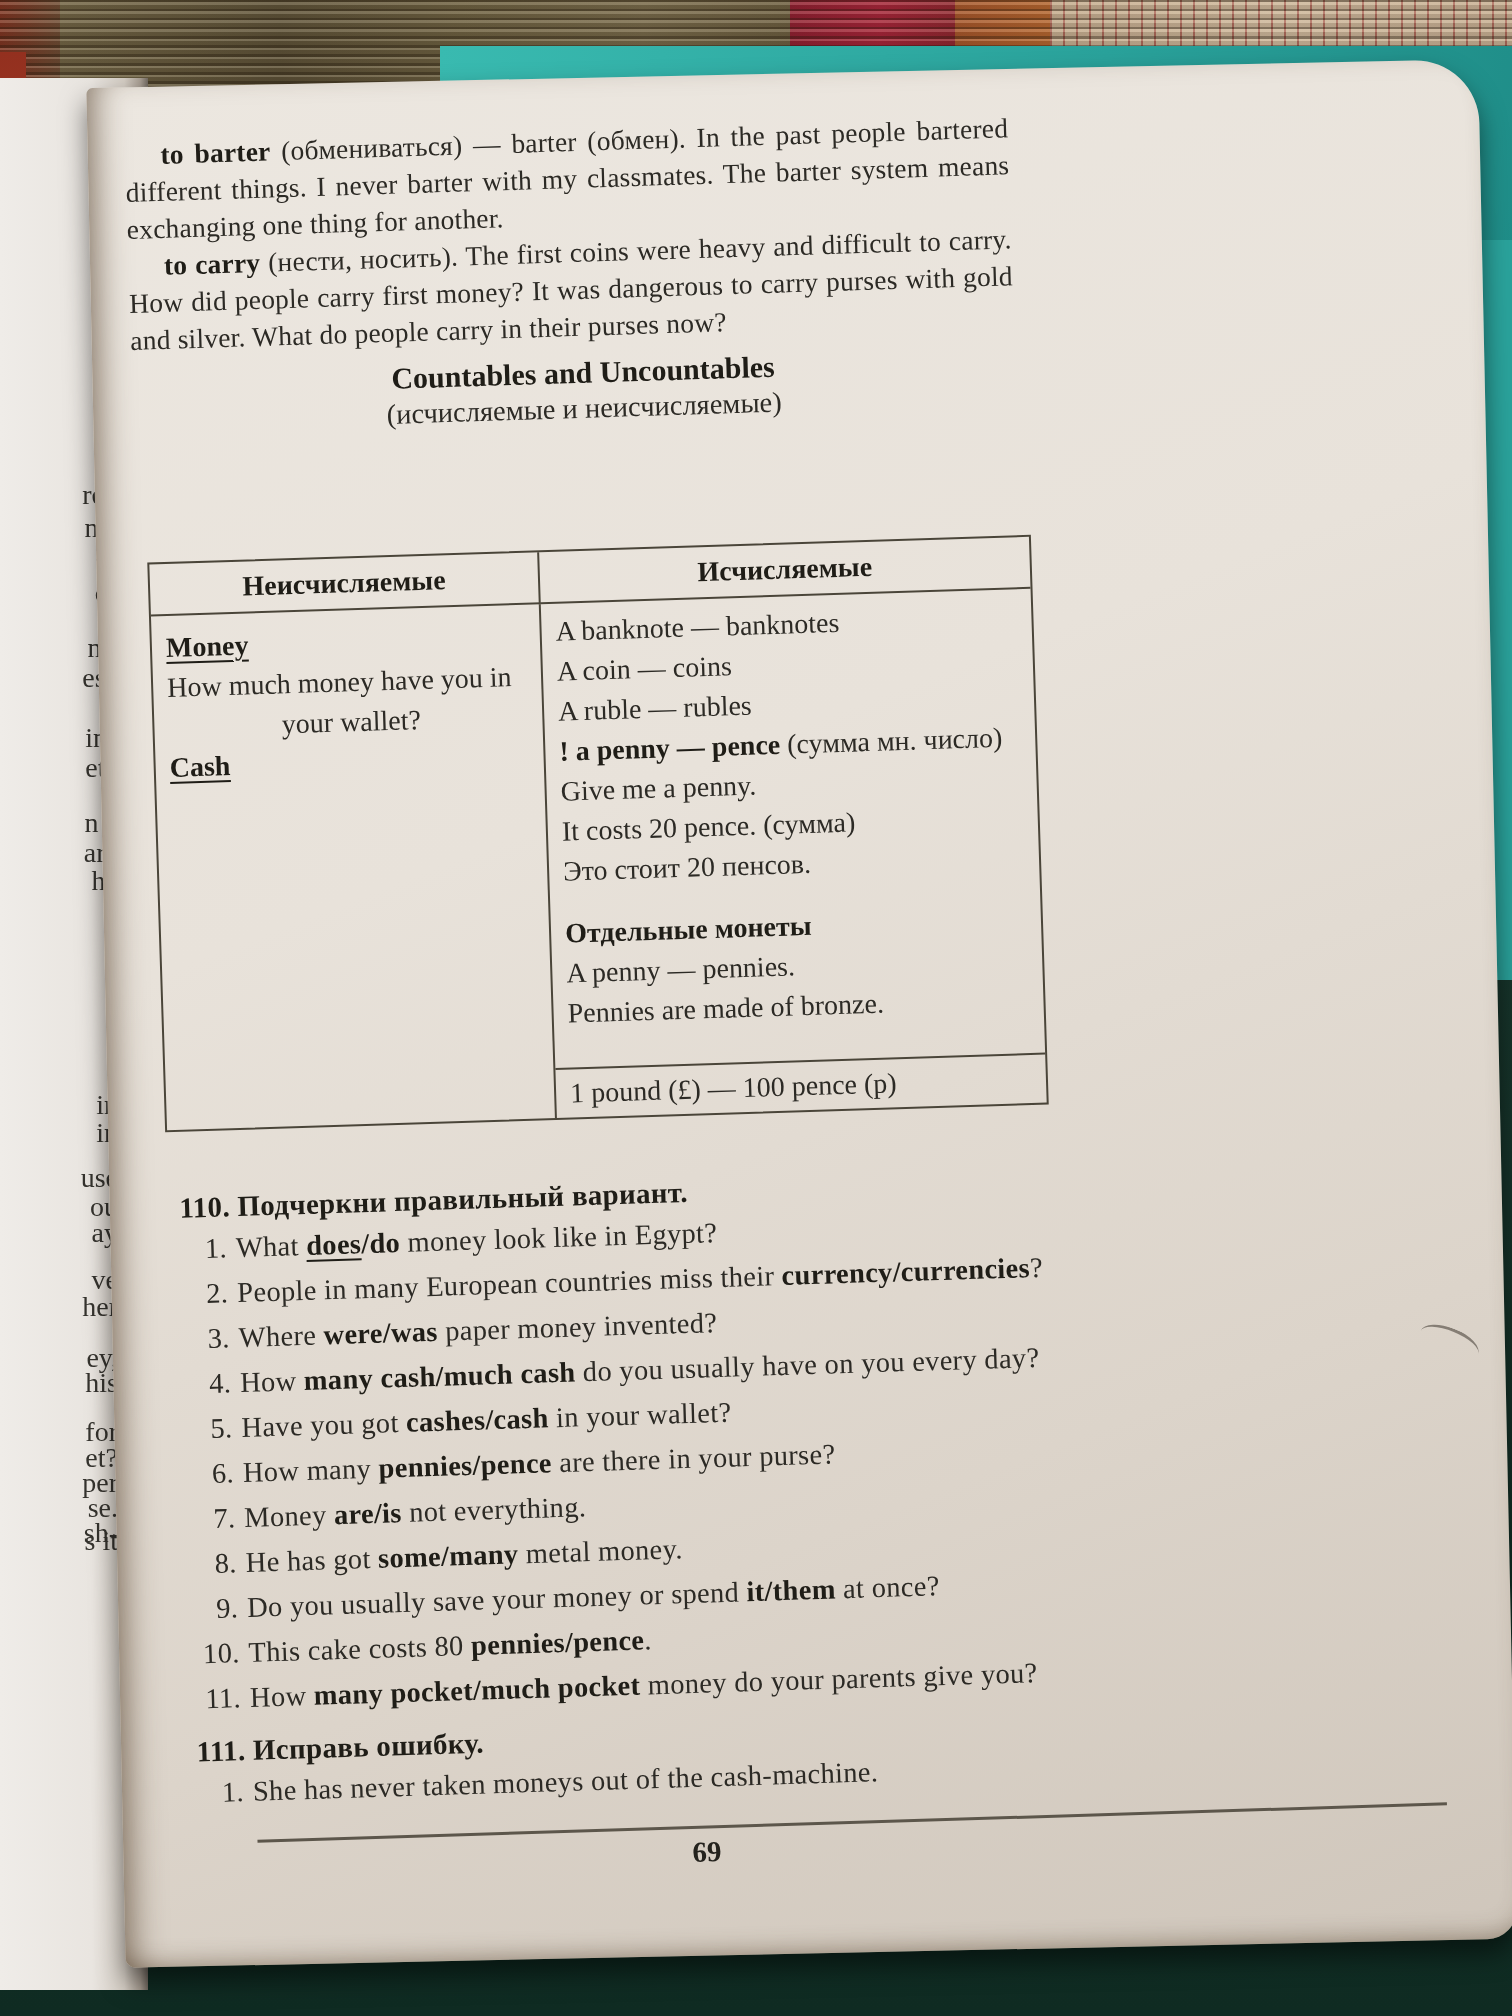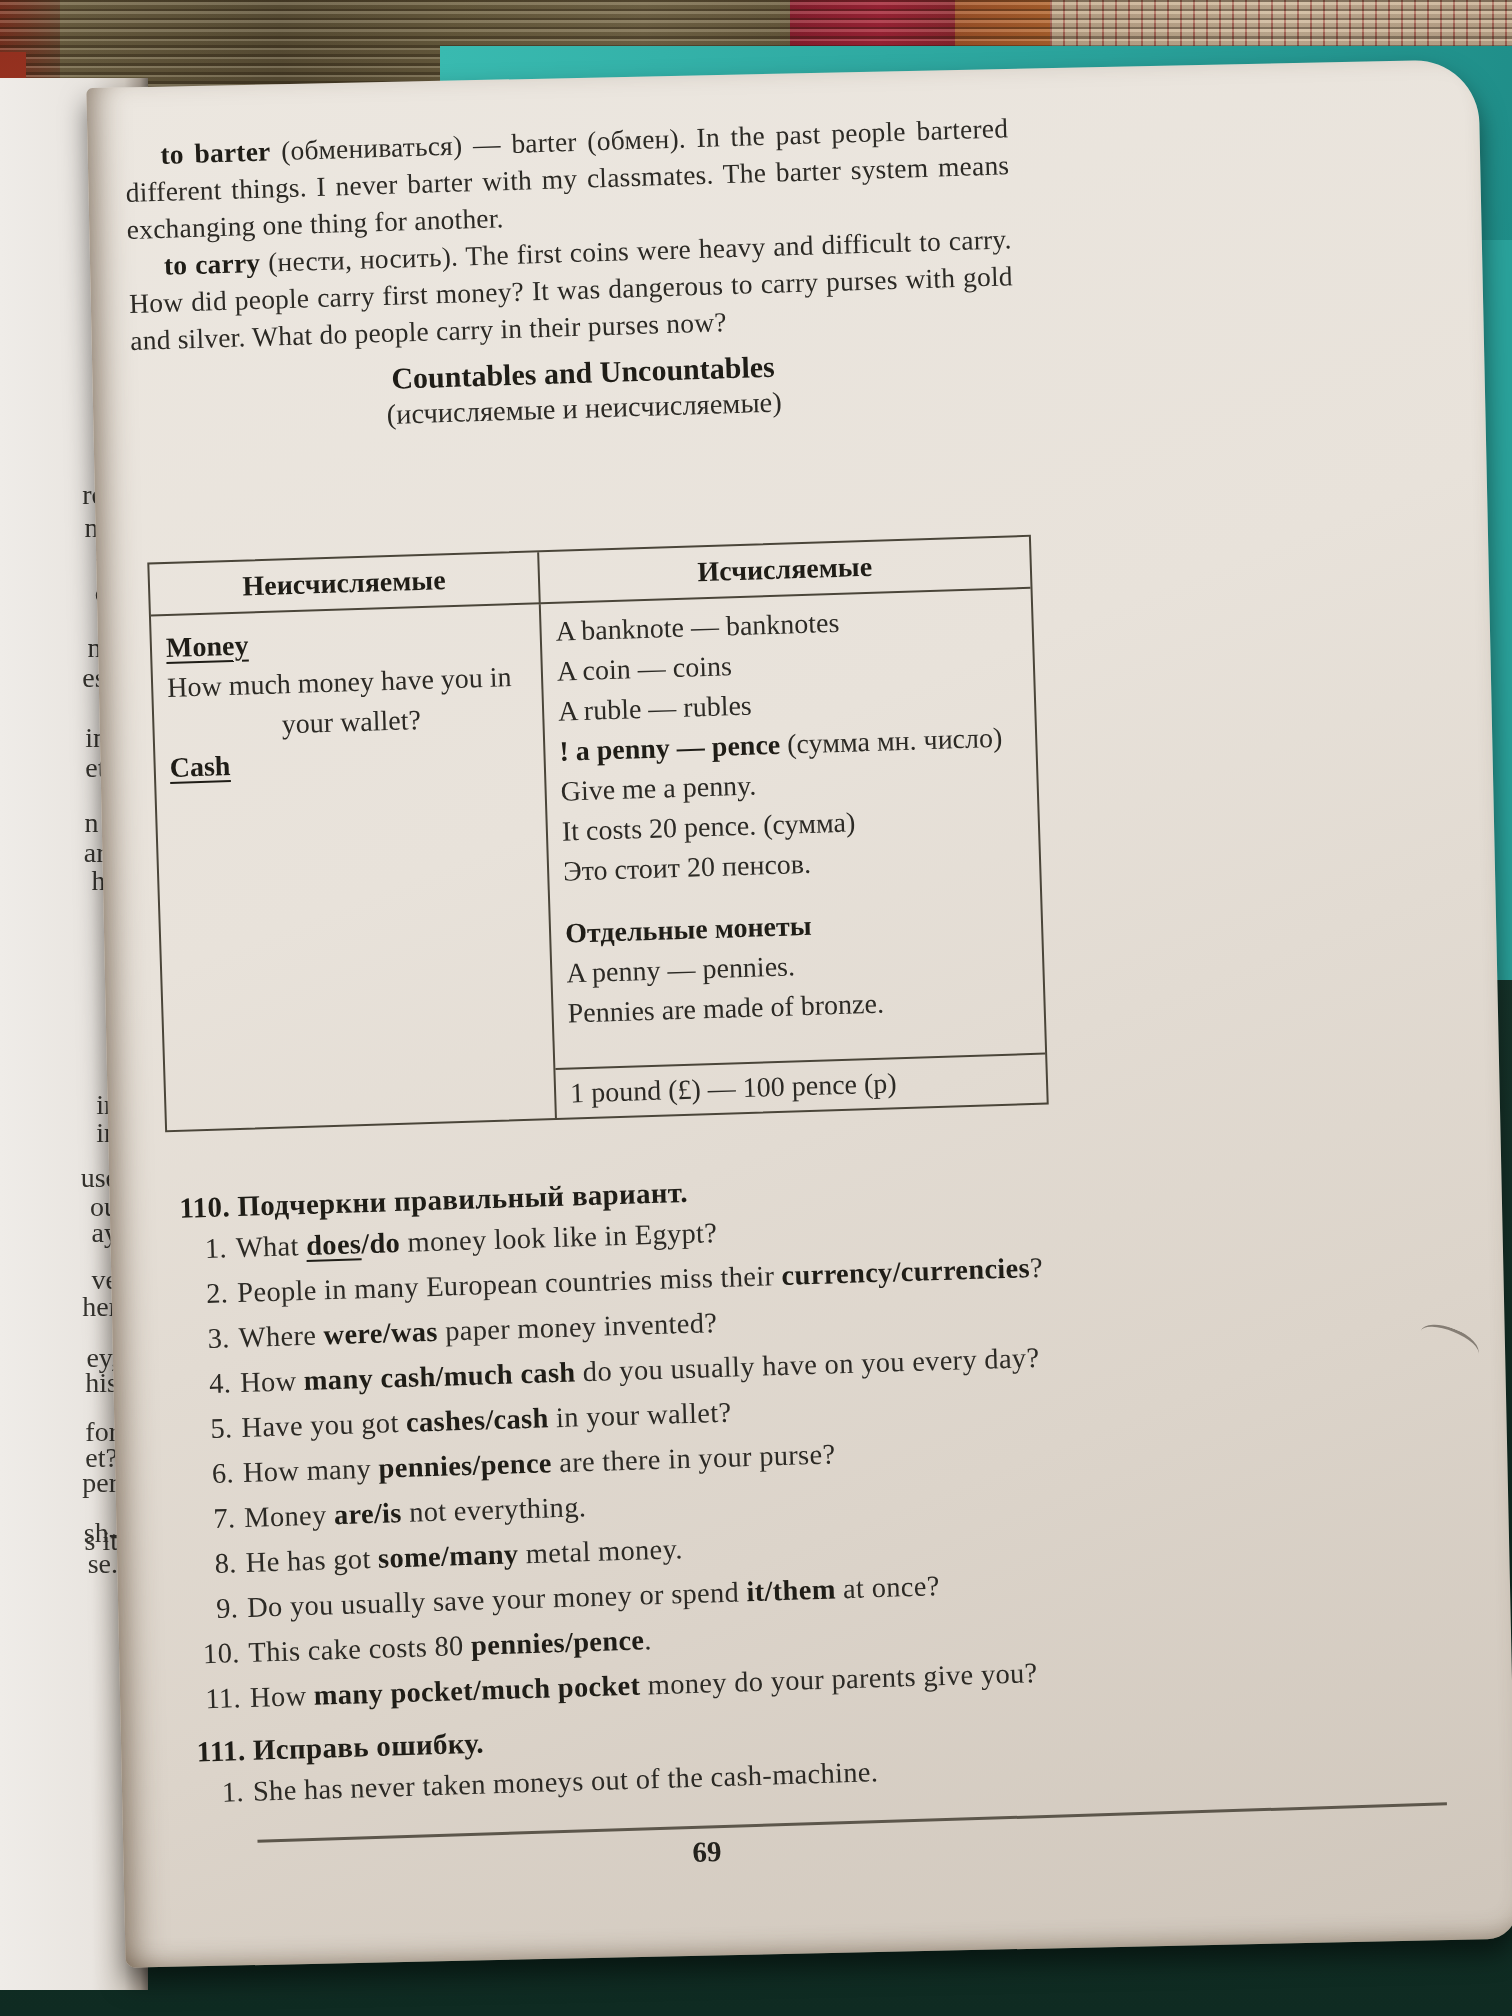--- a/index.html
+++ b/index.html
@@ -114,21 +114,21 @@
         <div class="frag" style="top: 1085px;">use</div>
         <div class="frag" style="top: 1114px;">ou</div>
         <div class="frag" style="top: 1140px;">ay</div>
         <div class="frag" style="top: 1187px;">ve</div>
         <div class="frag" style="top: 1214px;">her</div>
         <div class="frag" style="top: 1265px;">ey,</div>
         <div class="frag" style="top: 1290px;">his</div>
         <div class="frag" style="top: 1339px;">for</div>
         <div class="frag" style="top: 1365px;">et?</div>
         <div class="frag" style="top: 1390px;">per</div>
-        <div class="frag" style="top: 1471px;">se.</div>
+        <div class="frag" style="top: 1415px;">se.</div>
         <div class="frag" style="top: 1440px;">sh-</div>
         <div class="frag" style="top: 1448px;">s it</div>
       </div>
   </div>
 
   <div class="book-page">
     <div class="page-inner">
 
       <div class="vocab">
           <p class="vpara"><span class="s-b">to barter</span><span class="s-r"> (обмениваться) — barter (обмен). In the past people bartered different things.  I never barter with my classmates. The barter system means exchanging one thing for another.</span></p>

